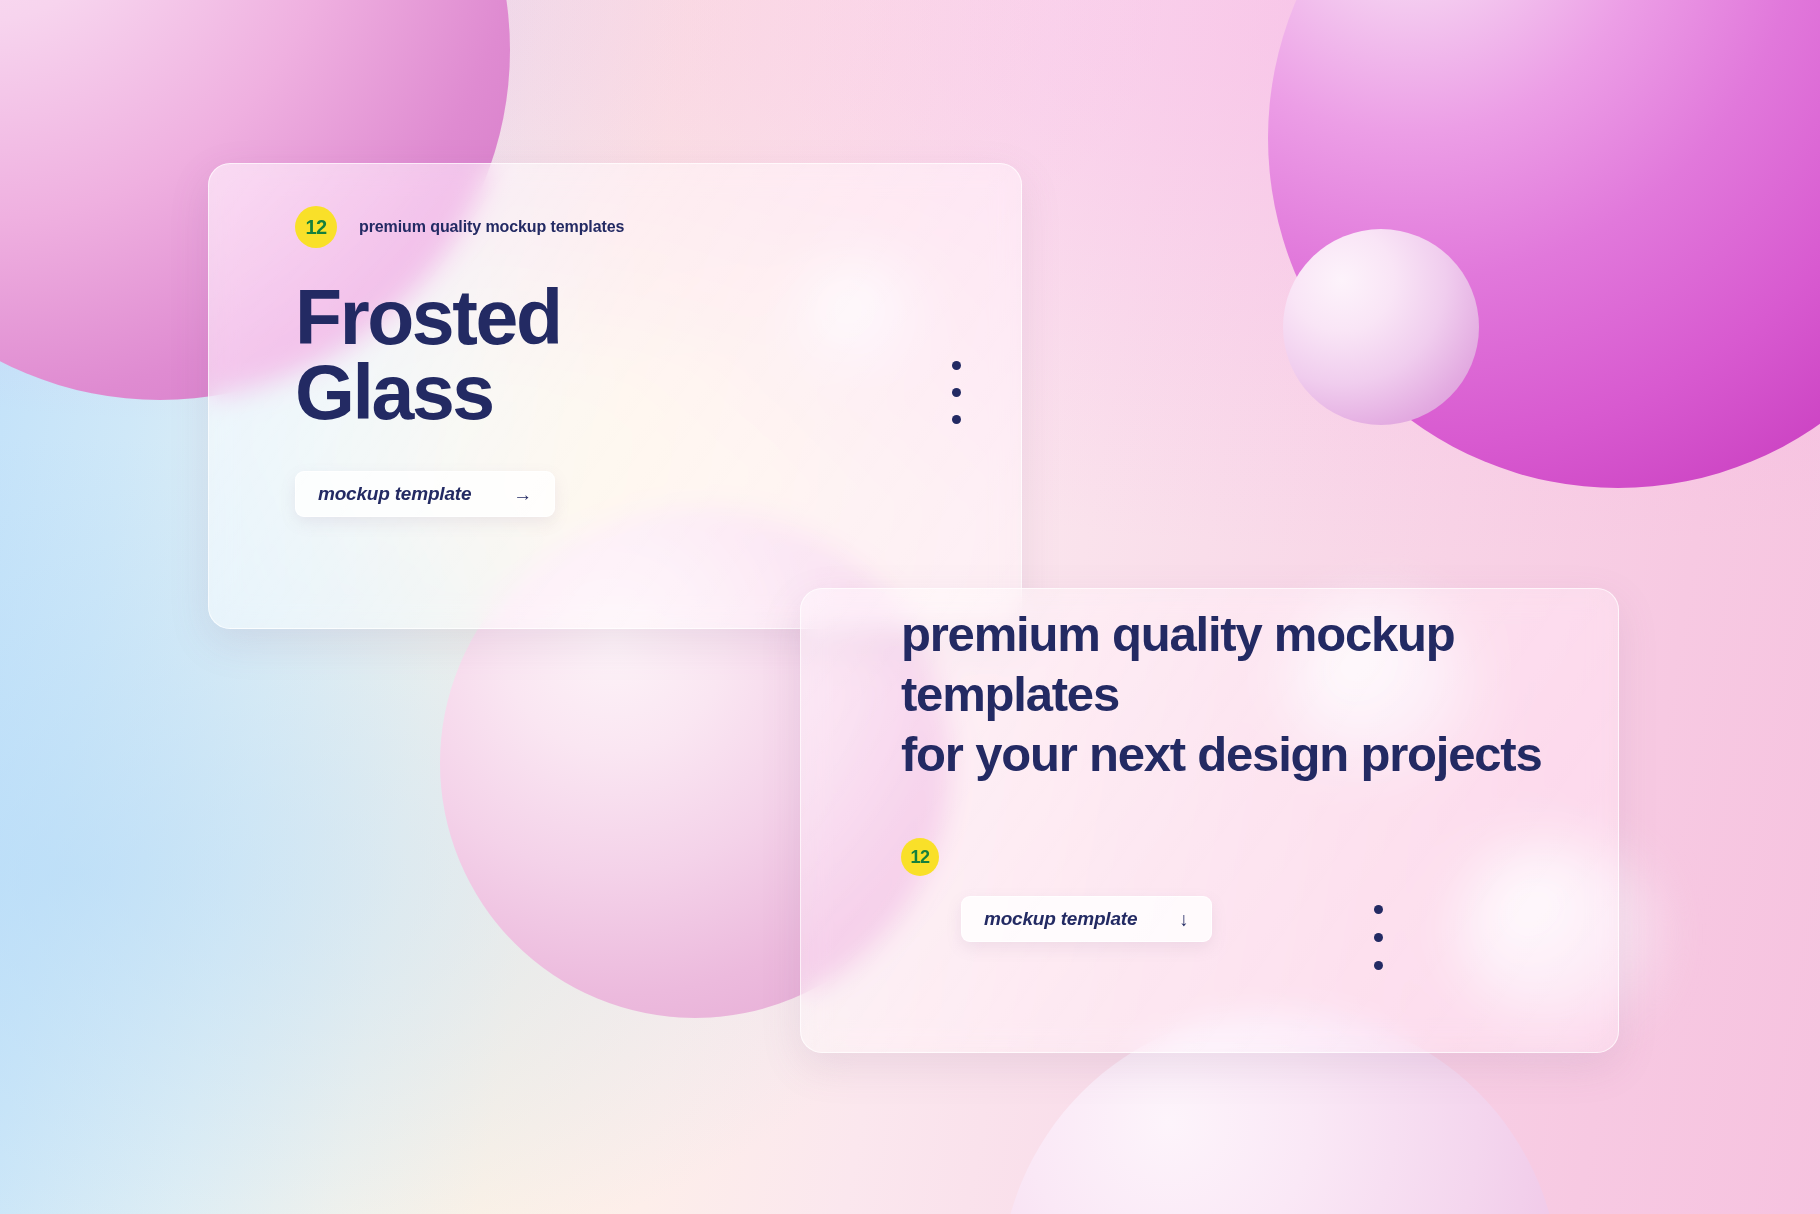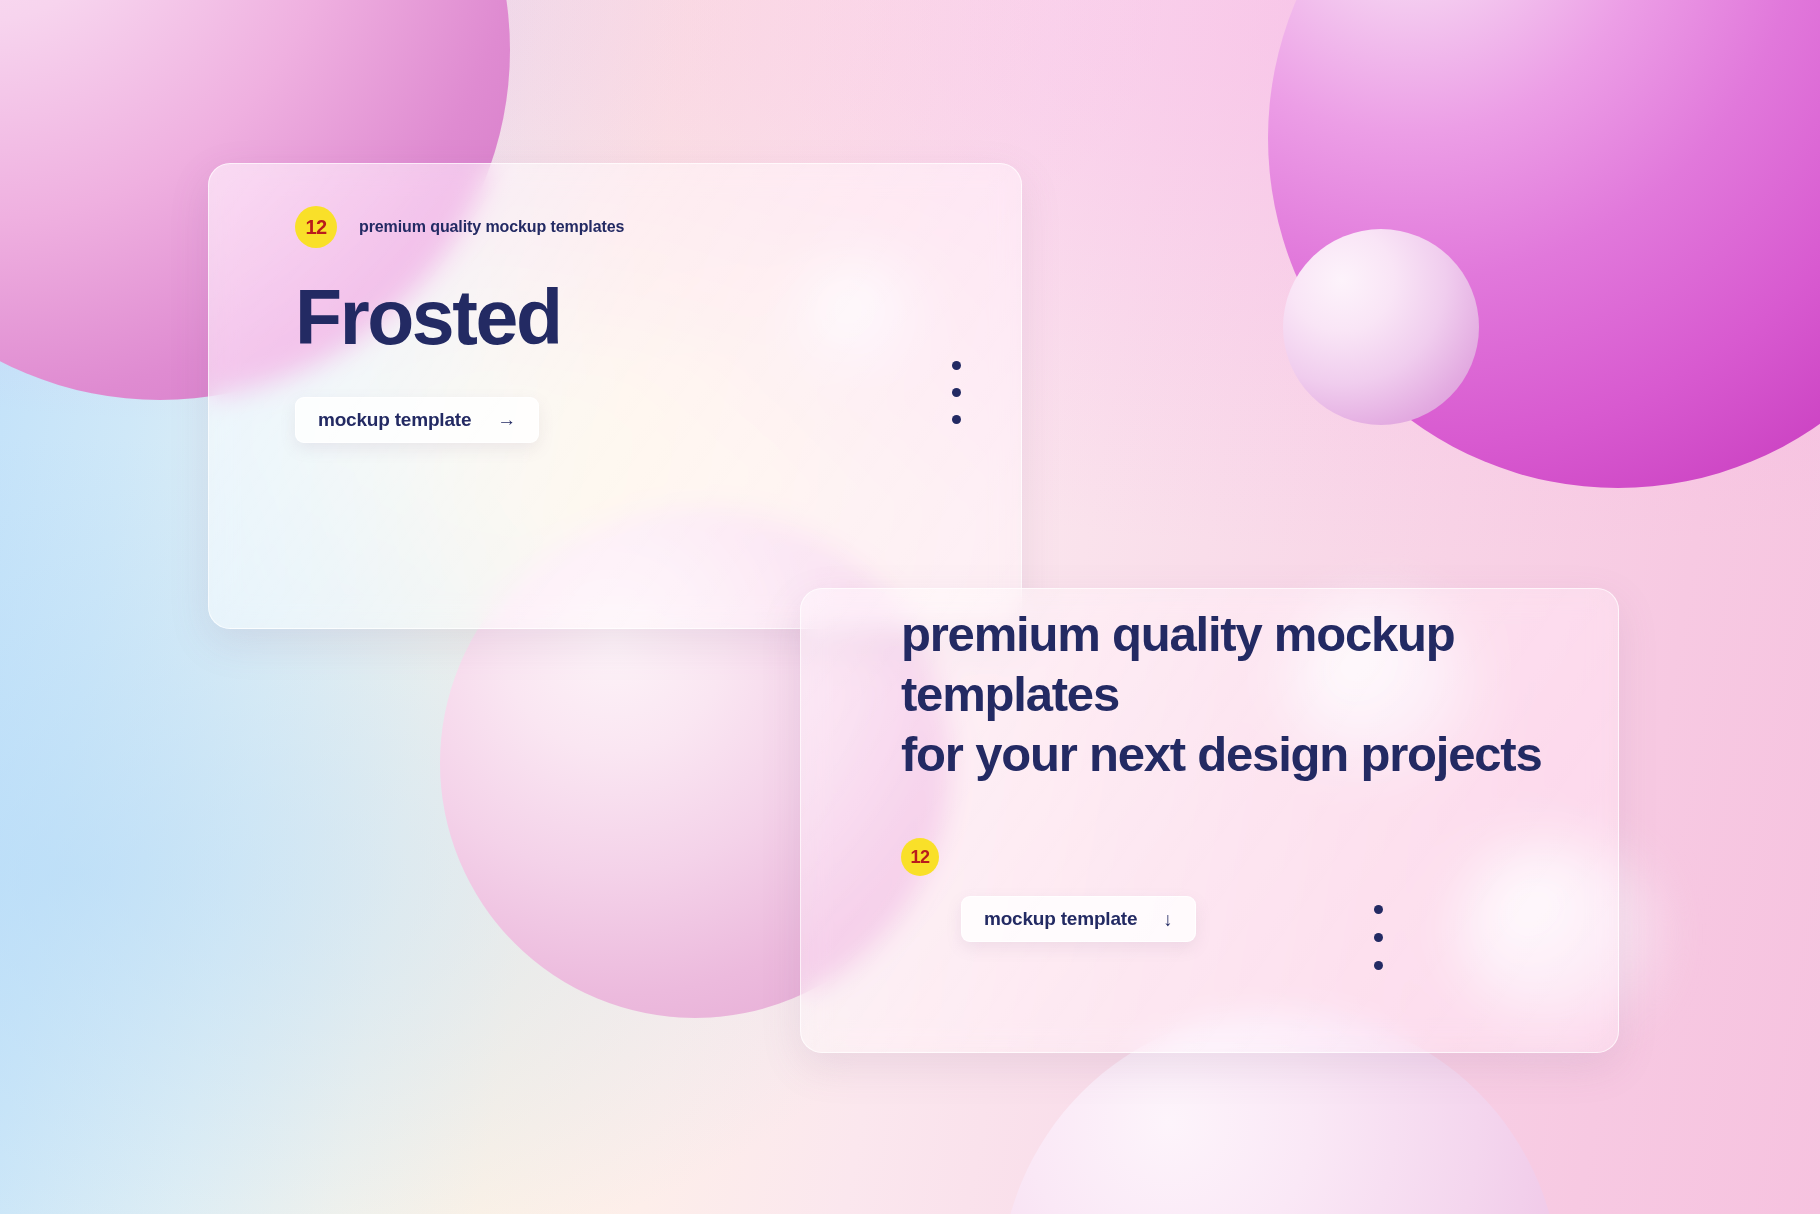--- a/index.html
+++ b/index.html
@@ -120,21 +120,21 @@
       rgba(255,255,255,0.42) 0%,
       rgba(255,255,255,0.33) 50%,
       rgba(255,255,255,0.28) 100%);
   }
 
   
   .badge {
     width: 42px; height: 42px;
     border-radius: 50%;
     background: #f9e029;
-    color: #b91c1c;
+    color: #15803d;
     font-size: 20px;
     font-weight: bold;
     display: flex;
     align-items: center;
     justify-content: center;
     letter-spacing: -0.5px;
     flex: 0 0 auto;
     text-align: center;
   }
   .badge-sm { width: 38px; height: 38px; font-size: 18px; }
@@ -151,27 +151,28 @@
     font-weight: bold;
     letter-spacing: -2.4px;
     line-height: 0.97;
     font-size: 77px;
     margin: 0;
   }
 
   .pill {
     display: inline-flex;
     align-items: center;
-    gap: 26px;
+    gap: 42px;
     background: rgba(255,255,255,0.80);
     border: 1px solid rgba(255,255,255,0.95);
     border-radius: 9px;
     padding: 11px 22px;
     box-shadow: 0 6px 16px rgba(140,110,150,0.12);
     cursor: pointer;
+    font-style: italic;
   }
   .pill-label {
     color: #232a63;
     font-size: 19px;
     font-weight: bold;
     letter-spacing: -0.2px;
   }
   .pill-arrow {
     color: #232a63;
     font-size: 19px;
@@ -233,20 +234,21 @@
   <div class="glass" id="card-one">
     <div id="card-one-inner">
 
       <div class="eyebrow-row">
         <div class="badge">12</div>
         <div class="eyebrow">premium quality mockup templates</div>
       </div>
 
       <div id="card-one-headline">
         <div class="headline">Frosted</div>
+        <div class="headline">Glass</div>
       </div>
 
       <div id="card-one-button">
         <div class="pill">
           <span class="pill-label">mockup template</span>
           <span class="pill-arrow">→</span>
         </div>
       </div>
 
     </div>

